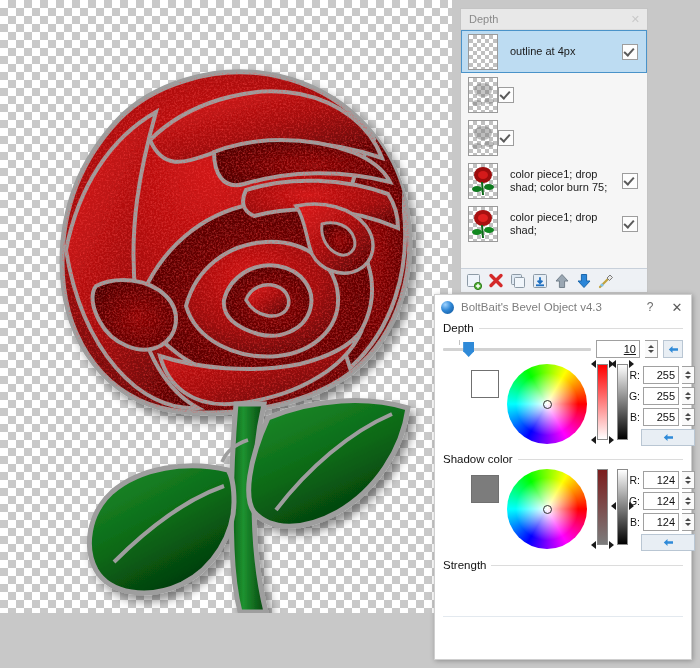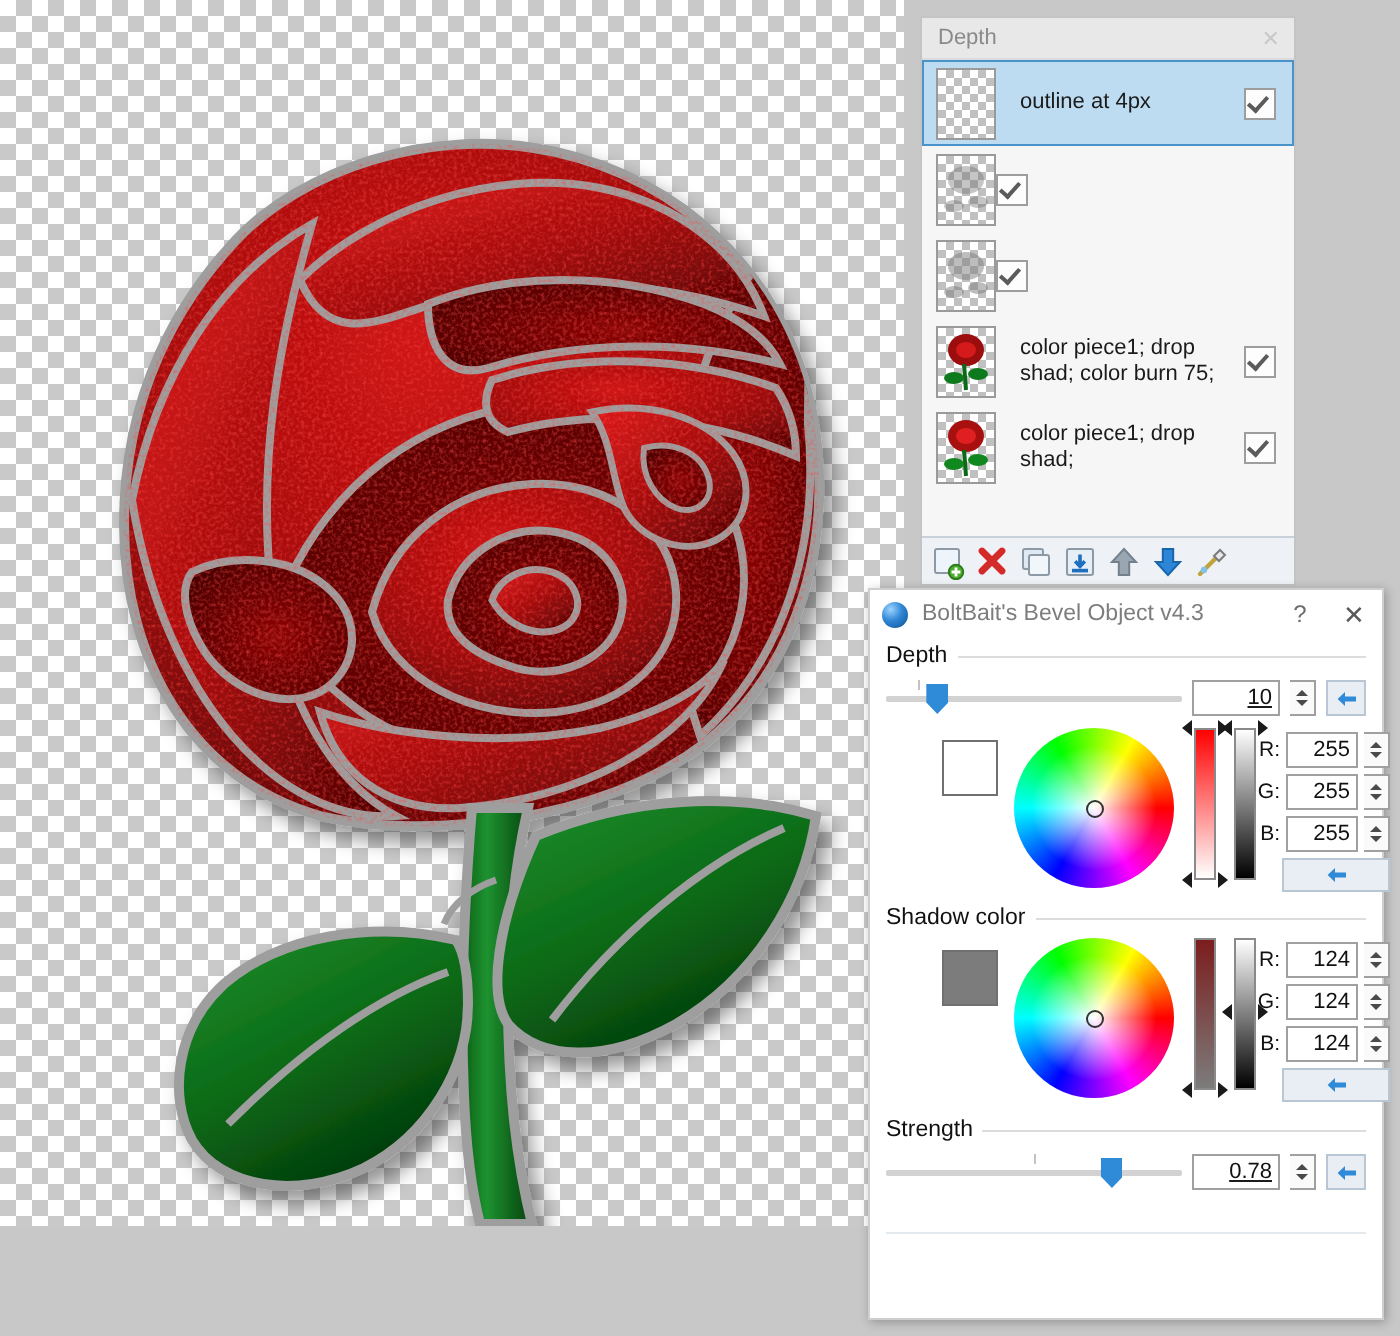--- a/index.html
+++ b/index.html
@@ -533,37 +533,20 @@
               </svg>
           </span>
         </div>
       </div>
     </div>
 
     <div class="grp-label" style="margin-top:8px">
       <span>Strength</span>
       <span class="rule"></span>
     </div>
-    <div class="slider-row">
-      <div class="slider-track-wrap">
-        <div class="slider-track"></div>
-        <div class="slider-tick" style="left:50%"></div>
-        <div class="slider-thumb" style="left:76%"></div>
-      </div>
-      <div class="numbox">0.78</div>
-      <div class="spin">
-          <i class="up"></i>
-          <i class="dn"></i>
-        </div>
-      <div class="reset-btn">
-        <svg width="11" height="9" viewBox="0 0 11 9">
-            <path d="M4.5 1 L0.8 4.5 L4.5 8 V5.8 H10 V3.2 H4.5 Z" fill="#2f8ad8"></path>
-          </svg>
-      </div>
-    </div>
 
   </div>
 
   <div id="footer-sep"></div>
   <div id="dlg-footer">
     
     
   </div>
 </div>
 

